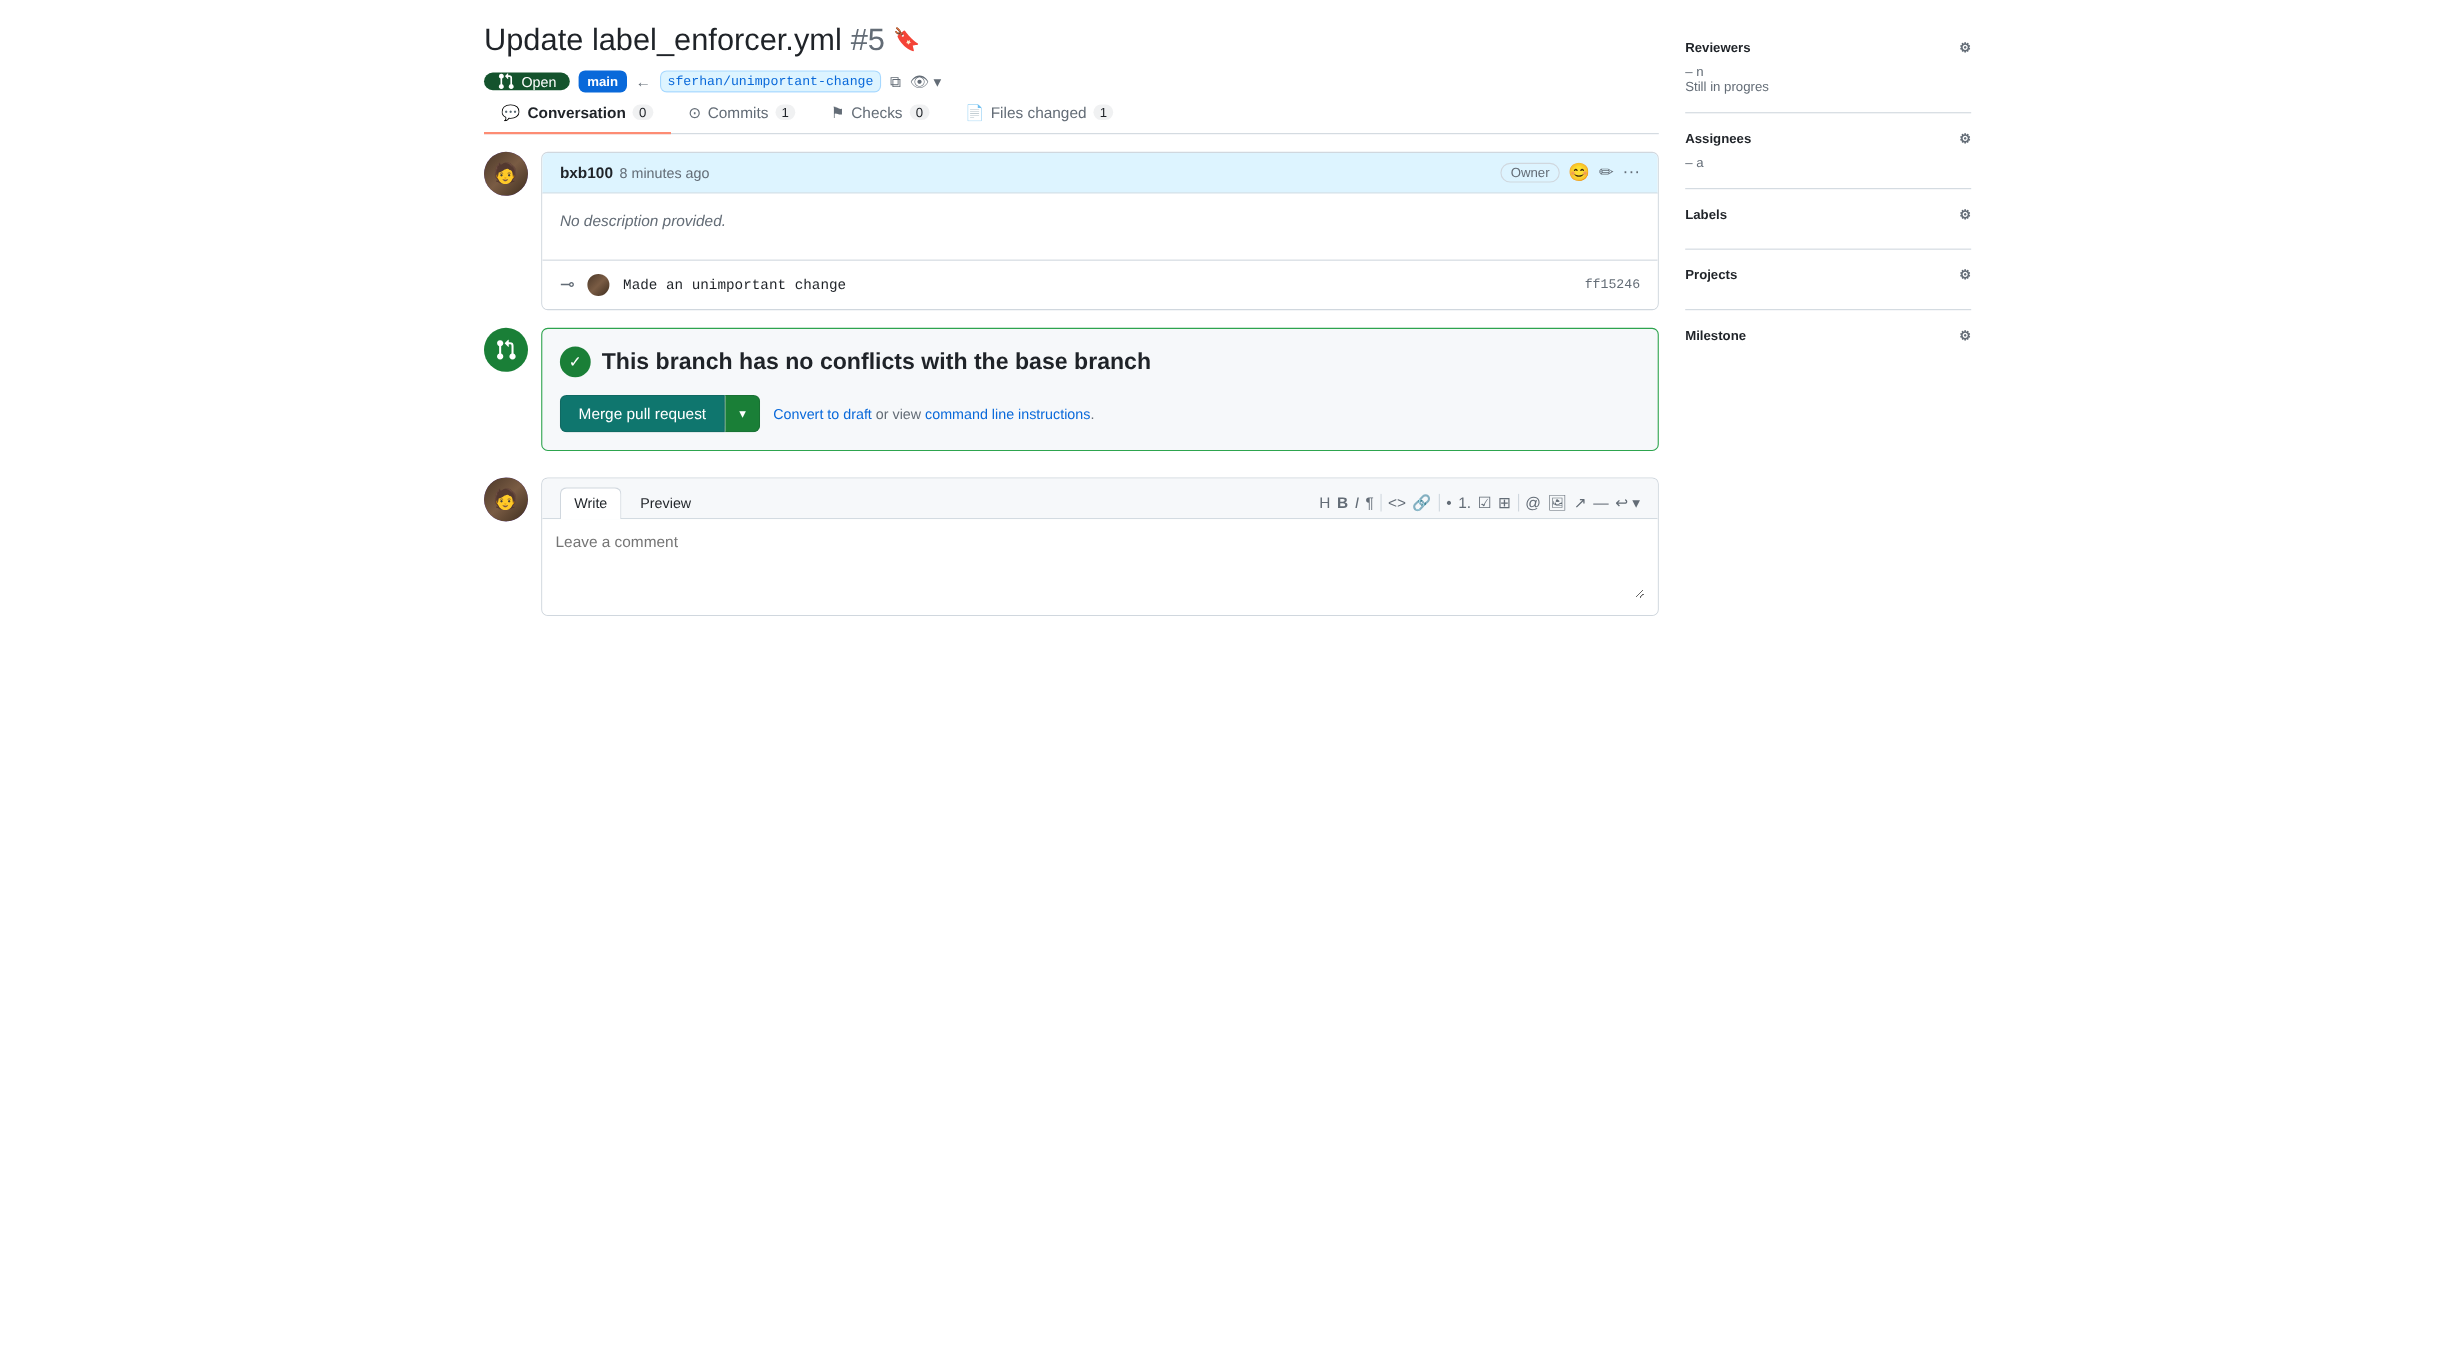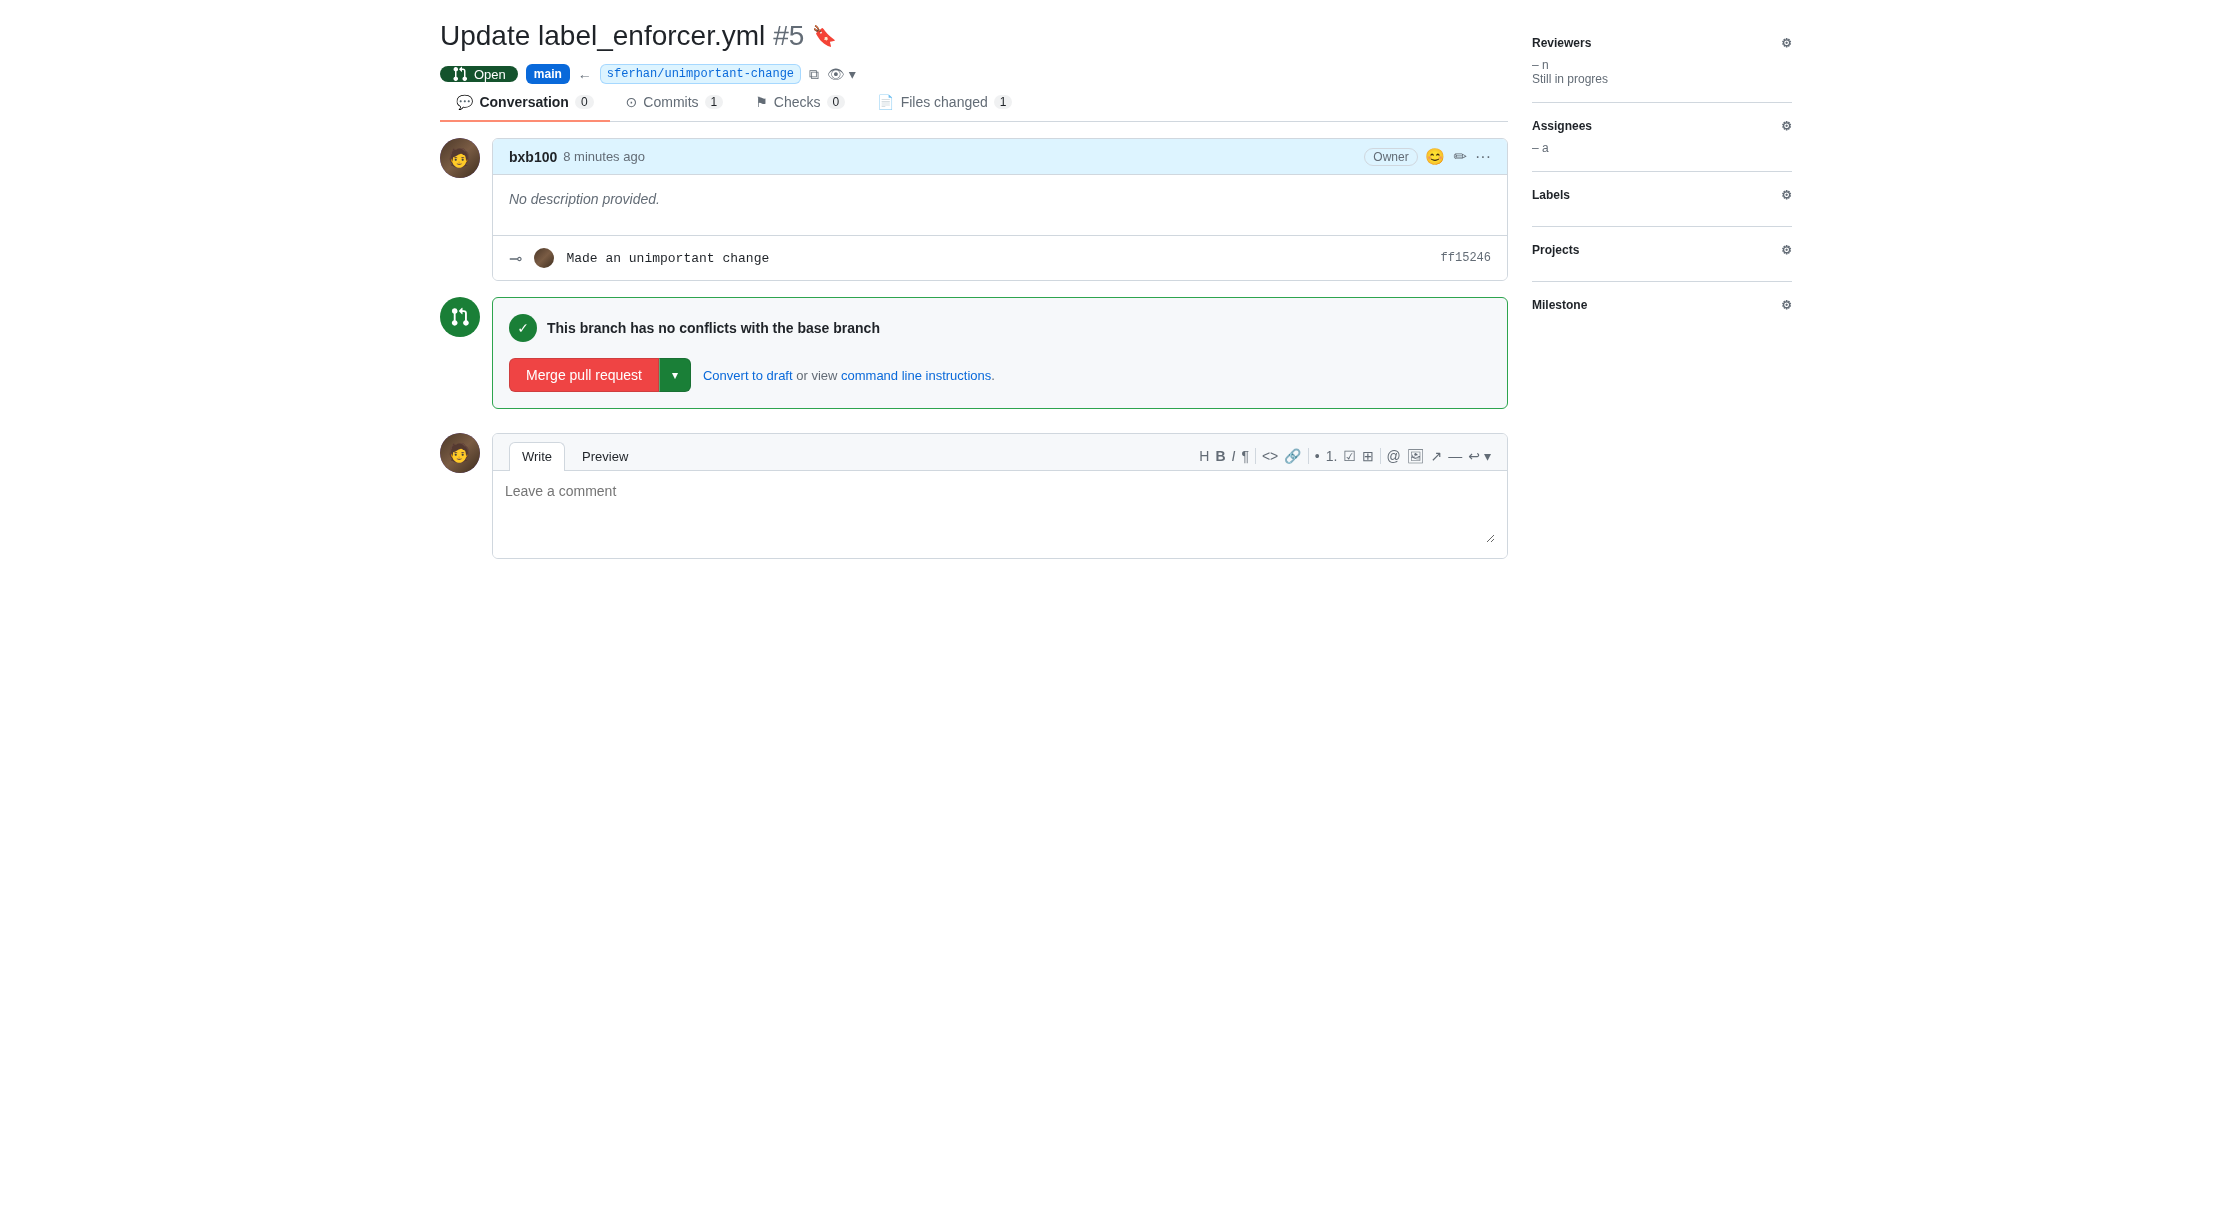--- a/index.html
+++ b/index.html
@@ -350,37 +350,37 @@
       display: flex;
       align-items: center;
       justify-content: center;
       color: white;
       font-size: 14px;
       flex-shrink: 0;
     }
 
     .merge-status-text {
       font-weight: 600;
-      font-size: 14px;
+      font-size: 21px;
       color: #1f2328;
     }
 
     .merge-actions {
       display: flex;
       align-items: center;
       gap: 12px;
     }
 
     .merge-btn-group {
       display: flex;
       align-items: stretch;
     }
 
     .merge-btn {
-      background: #ef4444;
+      background: #0f766e;
       color: white;
       border: 1px solid rgba(27,31,36,0.15);
       padding: 8px 16px;
       font-size: 14px;
       font-weight: 500;
       cursor: pointer;
       border-radius: 6px 0 0 6px;
     }
 
     .merge-btn-arrow {

